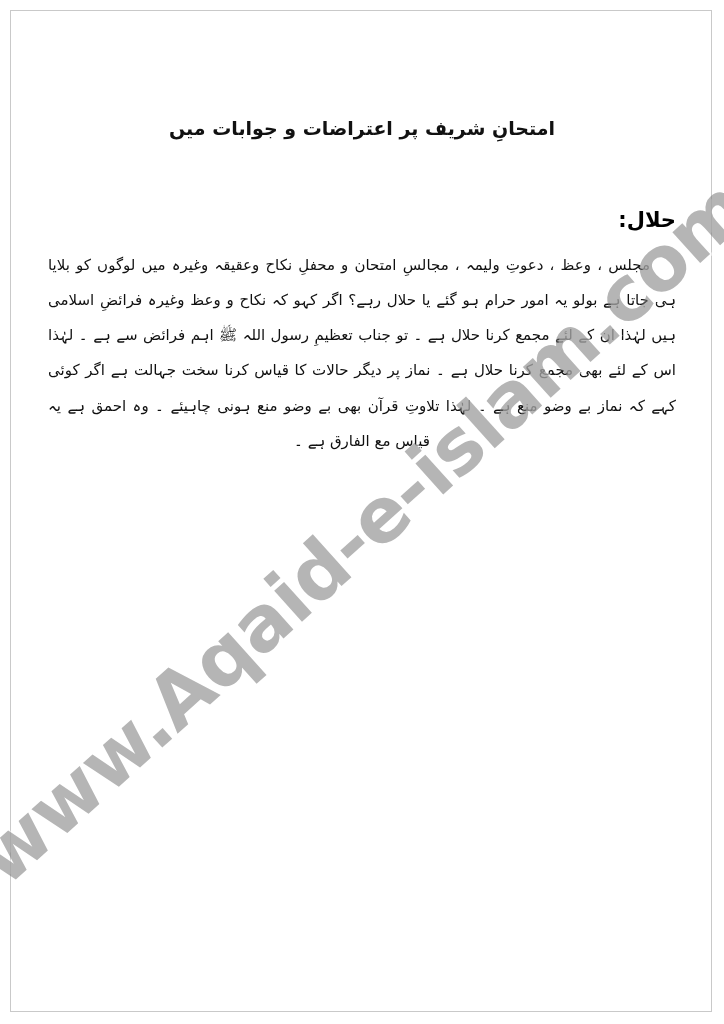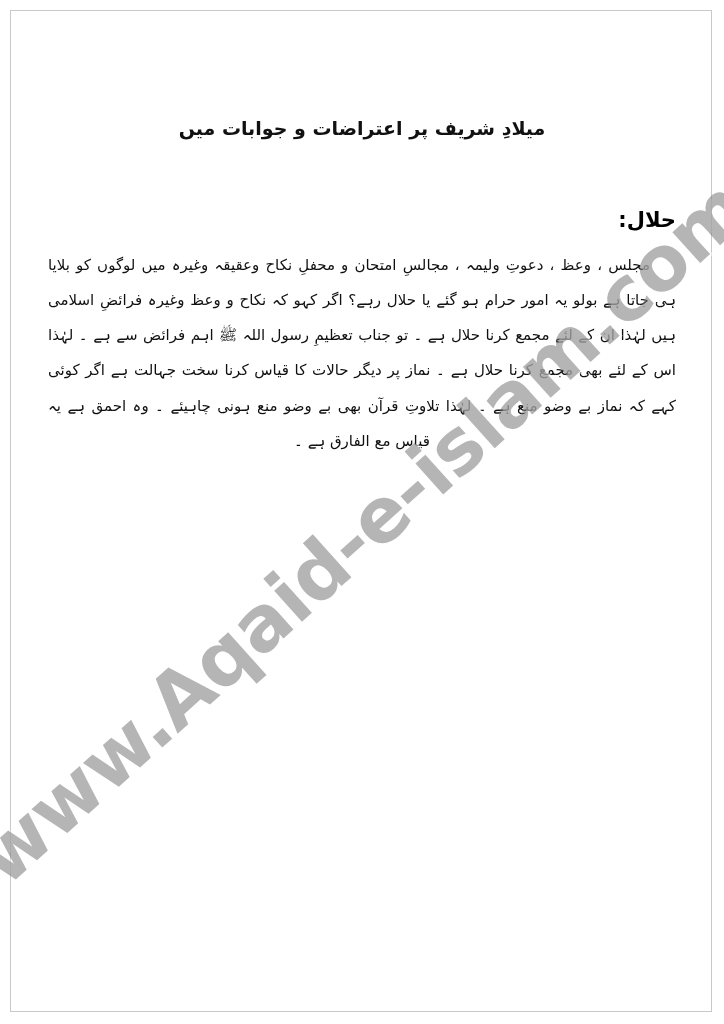--- a/index.html
+++ b/index.html
@@ -80,21 +80,21 @@
     letter-spacing: -1px;
   }
 </style>
 </head>
 <body>
 
 <div class="page">
   <div class="page-border"></div>
 
   <div class="content">
-    <h1 class="doc-title">میلادِ شریف پر اعتراضات و جوابات میں</h1>
+    <h1 class="doc-title">امتحانِ شریف پر اعتراضات و جوابات میں</h1>
 
 
     <h2 class="heading answer">حلال:</h2>
     <p class="para indent-first">مجلس ، وعظ ، دعوتِ ولیمہ ، مجالسِ امتحان و محفلِ نکاح وعقیقہ وغیرہ میں لوگوں کو بلایا ہی جاتا ہے بولو یہ امور حرام ہو گئے یا حلال رہے؟ اگر کہو کہ نکاح و وعظ وغیرہ فرائضِ اسلامی ہیں لہٰذا ان کے لئے مجمع کرنا حلال ہے ۔ تو جناب تعظیمِ رسول اللہ ﷺ اہم فرائض سے ہے ۔ لہٰذا اس کے لئے بھی مجمع کرنا حلال ہے ۔ نماز پر دیگر حالات کا قیاس کرنا سخت جہالت ہے اگر کوئی کہے کہ نماز بے وضو منع ہے ۔ لہٰذا تلاوتِ قرآن بھی بے وضو منع ہونی چاہیئے ۔ وہ احمق ہے یہ قیاس مع الفارق ہے ۔</p>
   </div>
 
   <div class="watermark">www.Aqaid-e-islam.com</div>
 </div>
 
 </body></html>

